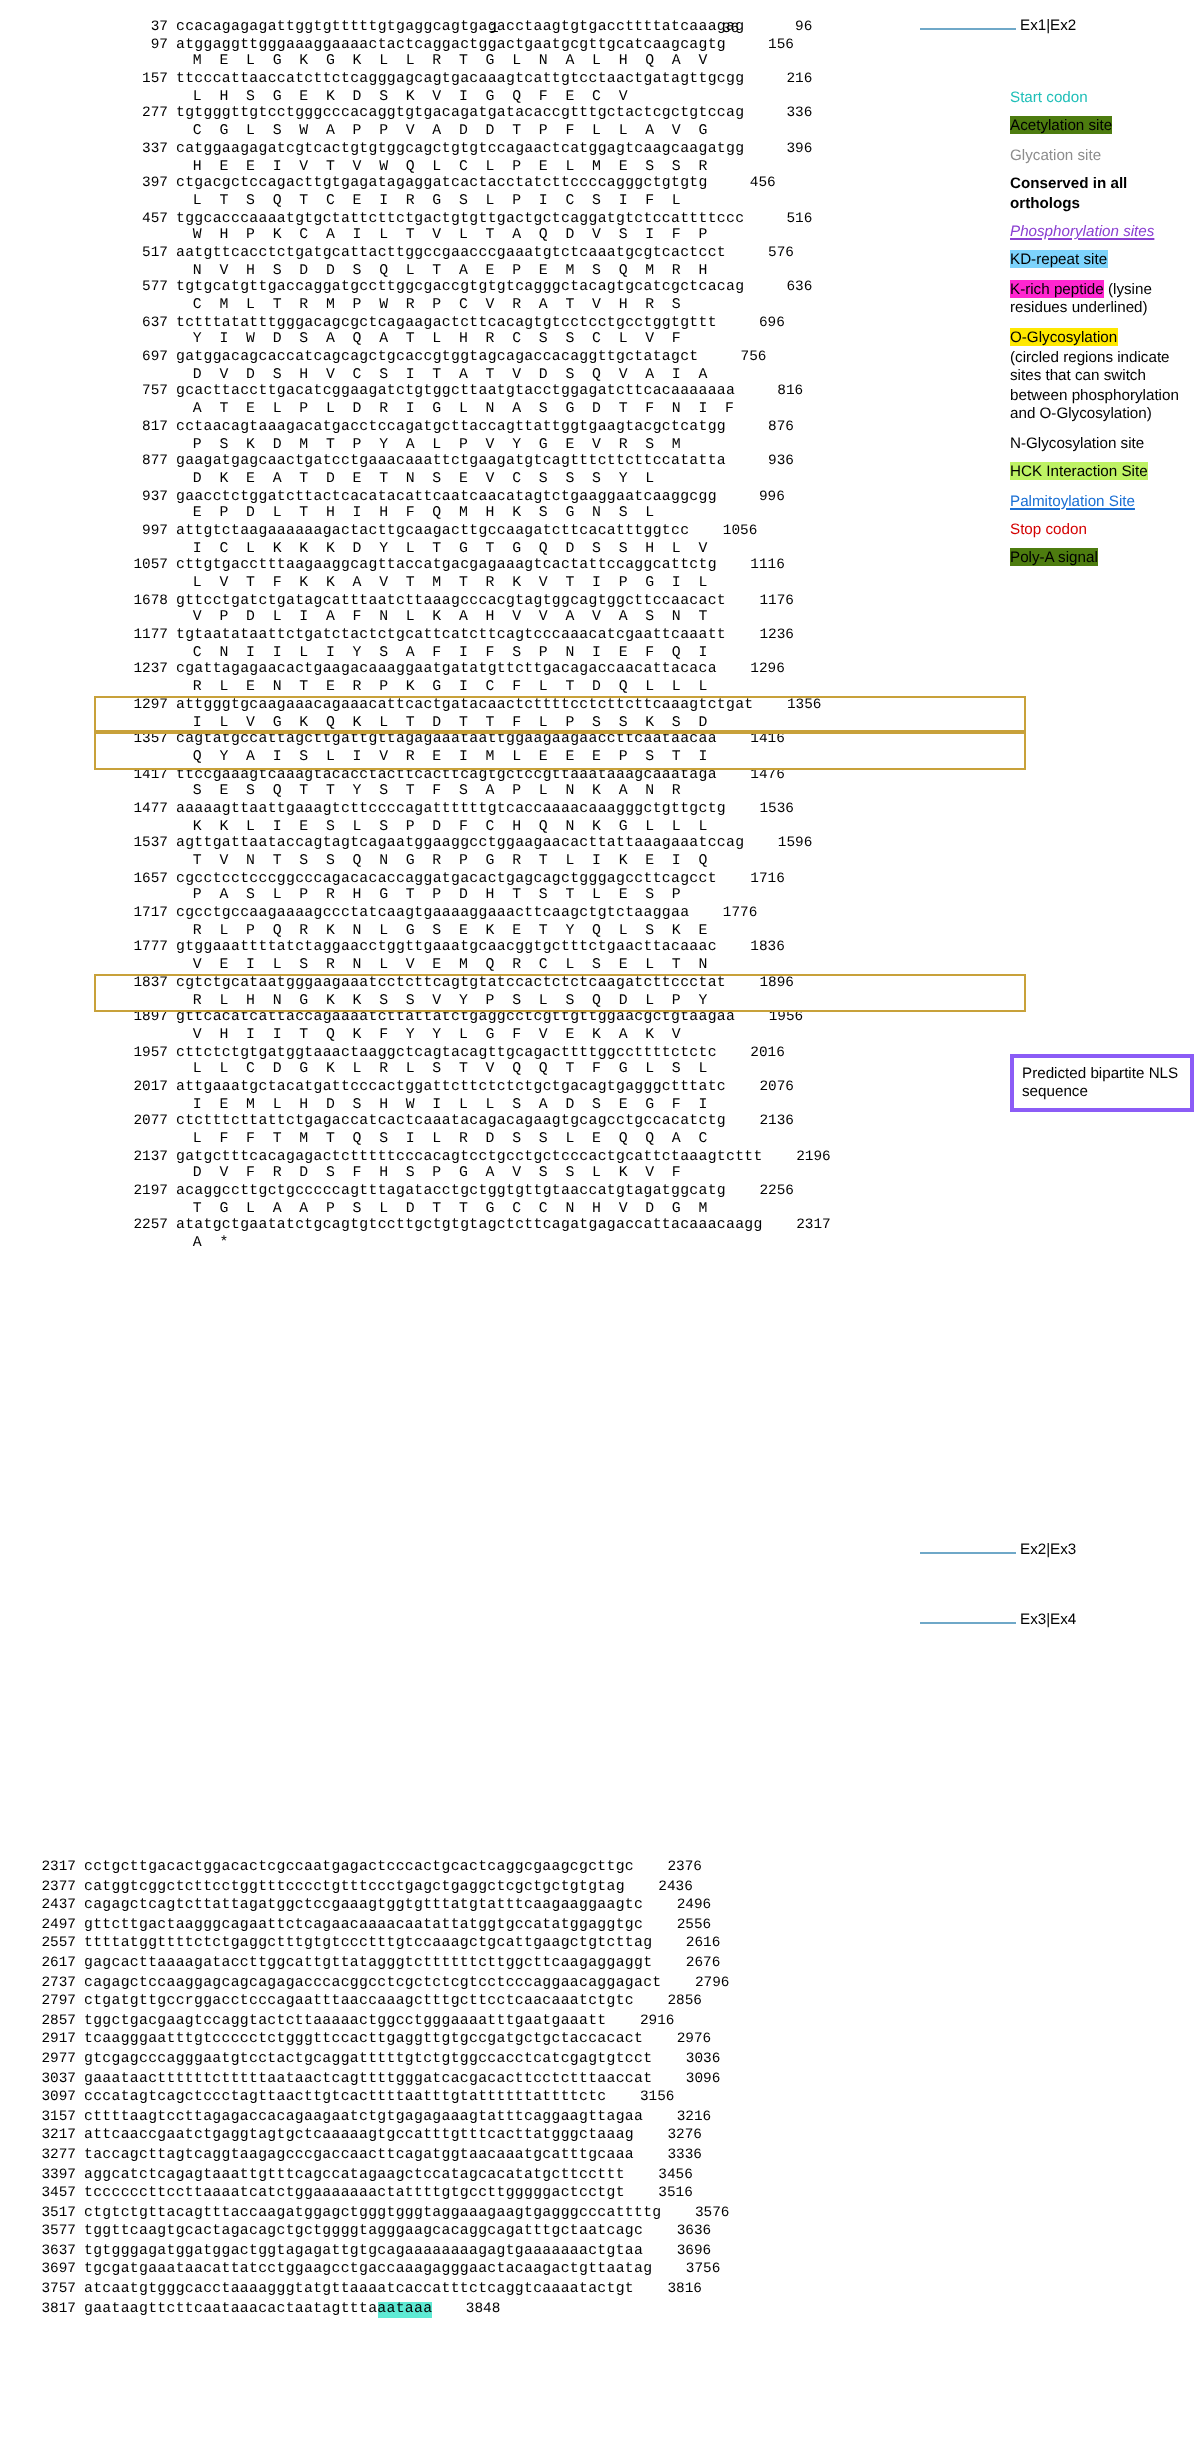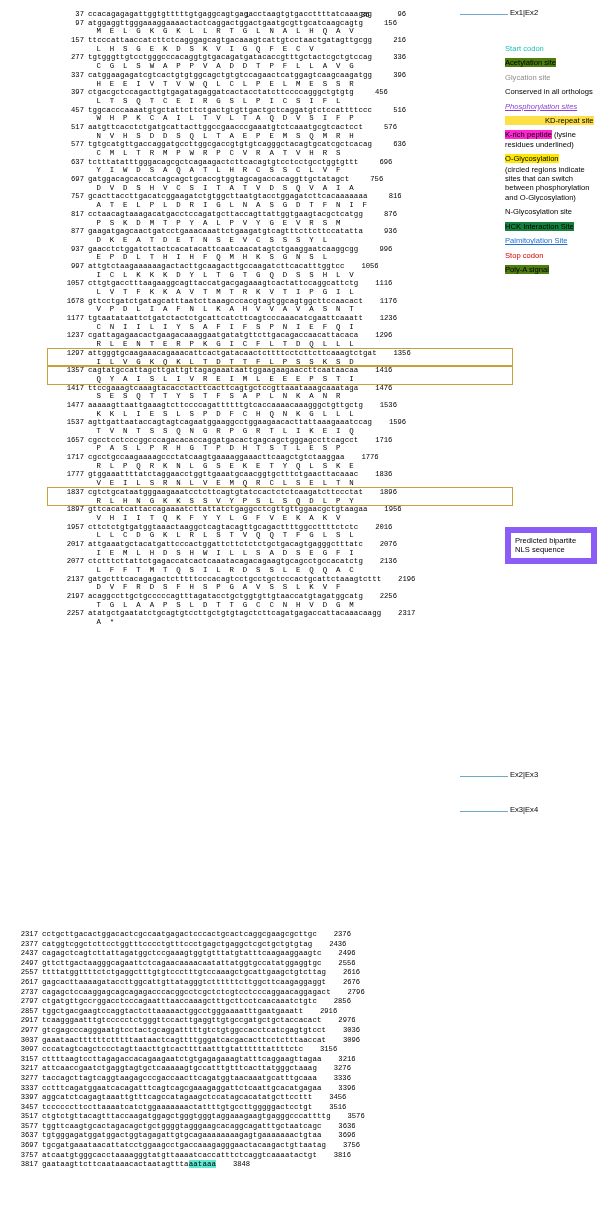--- a/index.html
+++ b/index.html
@@ -97,33 +97,33 @@
     width: 95px;
     font-family: "Liberation Sans", sans-serif;
     font-size: 7.6px;
     line-height: 9.4px;
     color: #000;
   }
   .leg-item { margin-bottom: 5px; }
   .c-teal   { color: #1fbfb8; }
   .c-tealbg { background: #4d7c0f; color: #000; }
   .c-grey   { color: #8d8d8d; }
-  .c-greybg { background: #15803d; color: #000; }
-  .c-black  { color: #000; font-weight: normal; }
+  .c-greybg { background: #bef264; color: #000; }
+  .c-black  { color: #000; font-weight: bold; }
   .c-purple { color: #8a3fd1; text-decoration: underline; font-style: italic; }
-  .c-green  { background: #fde047; color: #000; padding-left: 40px; }
+  .c-green  { background: #7dd3fc; color: #000; }
   .c-mag    { background: #ff26d0; color: #000; }
   .c-yel    { background: #ffe800; color: #000; }
   .c-blue   { color: #1a6fd4; text-decoration: underline; text-align: right; }
   .c-red    { color: #d40000; }
   .nls-legend {
     position: absolute;
     left: 505px;
     width: 92px;
-    border: 6px solid #8b5cf6;
+    border: 2px solid #8b5cf6;
     padding: 3px 4px;
     font-family: "Liberation Sans", sans-serif;
     font-size: 7.6px;
     line-height: 9.4px;
   }
 
   
   .tail {
     position: absolute;
     left: 0; top: 930px;
@@ -356,21 +356,20 @@
       <div class="tailrow"><span class="lnum">2737</span><span class="nt">cagagctccaaggagcagcagagacccacggcctcgctctcgtcctcccaggaacaggagact</span><span class="rnum">2796</span></div>
       <div class="tailrow"><span class="lnum">2797</span><span class="nt">ctgatgttgccrggacctcccagaatttaaccaaagctttgcttcctcaacaaatctgtc</span><span class="rnum">2856</span></div>
       <div class="tailrow"><span class="lnum">2857</span><span class="nt">tggctgacgaagtccaggtactcttaaaaactggcctgggaaaatttgaatgaaatt</span><span class="rnum">2916</span></div>
       <div class="tailrow"><span class="lnum">2917</span><span class="nt">tcaagggaatttgtccccctctgggttccacttgaggttgtgccgatgctgctaccacact</span><span class="rnum">2976</span></div>
       <div class="tailrow"><span class="lnum">2977</span><span class="nt">gtcgagcccagggaatgtcctactgcaggatttttgtctgtggccacctcatcgagtgtcct</span><span class="rnum">3036</span></div>
       <div class="tailrow"><span class="lnum">3037</span><span class="nt">gaaataacttttttctttttaataactcagttttgggatcacgacacttcctctttaaccat</span><span class="rnum">3096</span></div>
       <div class="tailrow"><span class="lnum">3097</span><span class="nt">cccatagtcagctccctagttaacttgtcacttttaatttgtattttttattttctc</span><span class="rnum">3156</span></div>
       <div class="tailrow"><span class="lnum">3157</span><span class="nt">cttttaagtccttagagaccacagaagaatctgtgagagaaagtatttcaggaagttagaa</span><span class="rnum">3216</span></div>
       <div class="tailrow"><span class="lnum">3217</span><span class="nt">attcaaccgaatctgaggtagtgctcaaaaagtgccatttgtttcacttatgggctaaag</span><span class="rnum">3276</span></div>
       <div class="tailrow"><span class="lnum">3277</span><span class="nt">taccagcttagtcaggtaagagcccgaccaacttcagatggtaacaaatgcatttgcaaa</span><span class="rnum">3336</span></div>
-      <div class="tailrow"><span class="lnum">3337</span><span class="nt">cctttcagatggaatcacagatttcagtcagcgaaagaggattctcaattgcacatgagaa</span><span class="rnum">3396</span></div>
       <div class="tailrow"><span class="lnum">3397</span><span class="nt">aggcatctcagagtaaattgtttcagccatagaagctccatagcacatatgcttccttt</span><span class="rnum">3456</span></div>
       <div class="tailrow"><span class="lnum">3457</span><span class="nt">tccccccttccttaaaatcatctggaaaaaaactattttgtgccttgggggactcctgt</span><span class="rnum">3516</span></div>
       <div class="tailrow"><span class="lnum">3517</span><span class="nt">ctgtctgttacagtttaccaagatggagctgggtgggtaggaaagaagtgagggcccattttg</span><span class="rnum">3576</span></div>
       <div class="tailrow"><span class="lnum">3577</span><span class="nt">tggttcaagtgcactagacagctgctggggtagggaagcacaggcagatttgctaatcagc</span><span class="rnum">3636</span></div>
       <div class="tailrow"><span class="lnum">3637</span><span class="nt">tgtgggagatggatggactggtagagattgtgcagaaaaaaaagagtgaaaaaaactgtaa</span><span class="rnum">3696</span></div>
       <div class="tailrow"><span class="lnum">3697</span><span class="nt">tgcgatgaaataacattatcctggaagcctgaccaaagagggaactacaagactgttaatag</span><span class="rnum">3756</span></div>
       <div class="tailrow"><span class="lnum">3757</span><span class="nt">atcaatgtgggcacctaaaagggtatgttaaaatcaccatttctcaggtcaaaatactgt</span><span class="rnum">3816</span></div>
       <div class="tailrow"><span class="lnum">3817</span><span class="nt">gaataagttcttcaataaacactaatagttta<span class="hl-polyA">aataaa</span></span><span class="rnum">3848</span></div>
     </div>
 

